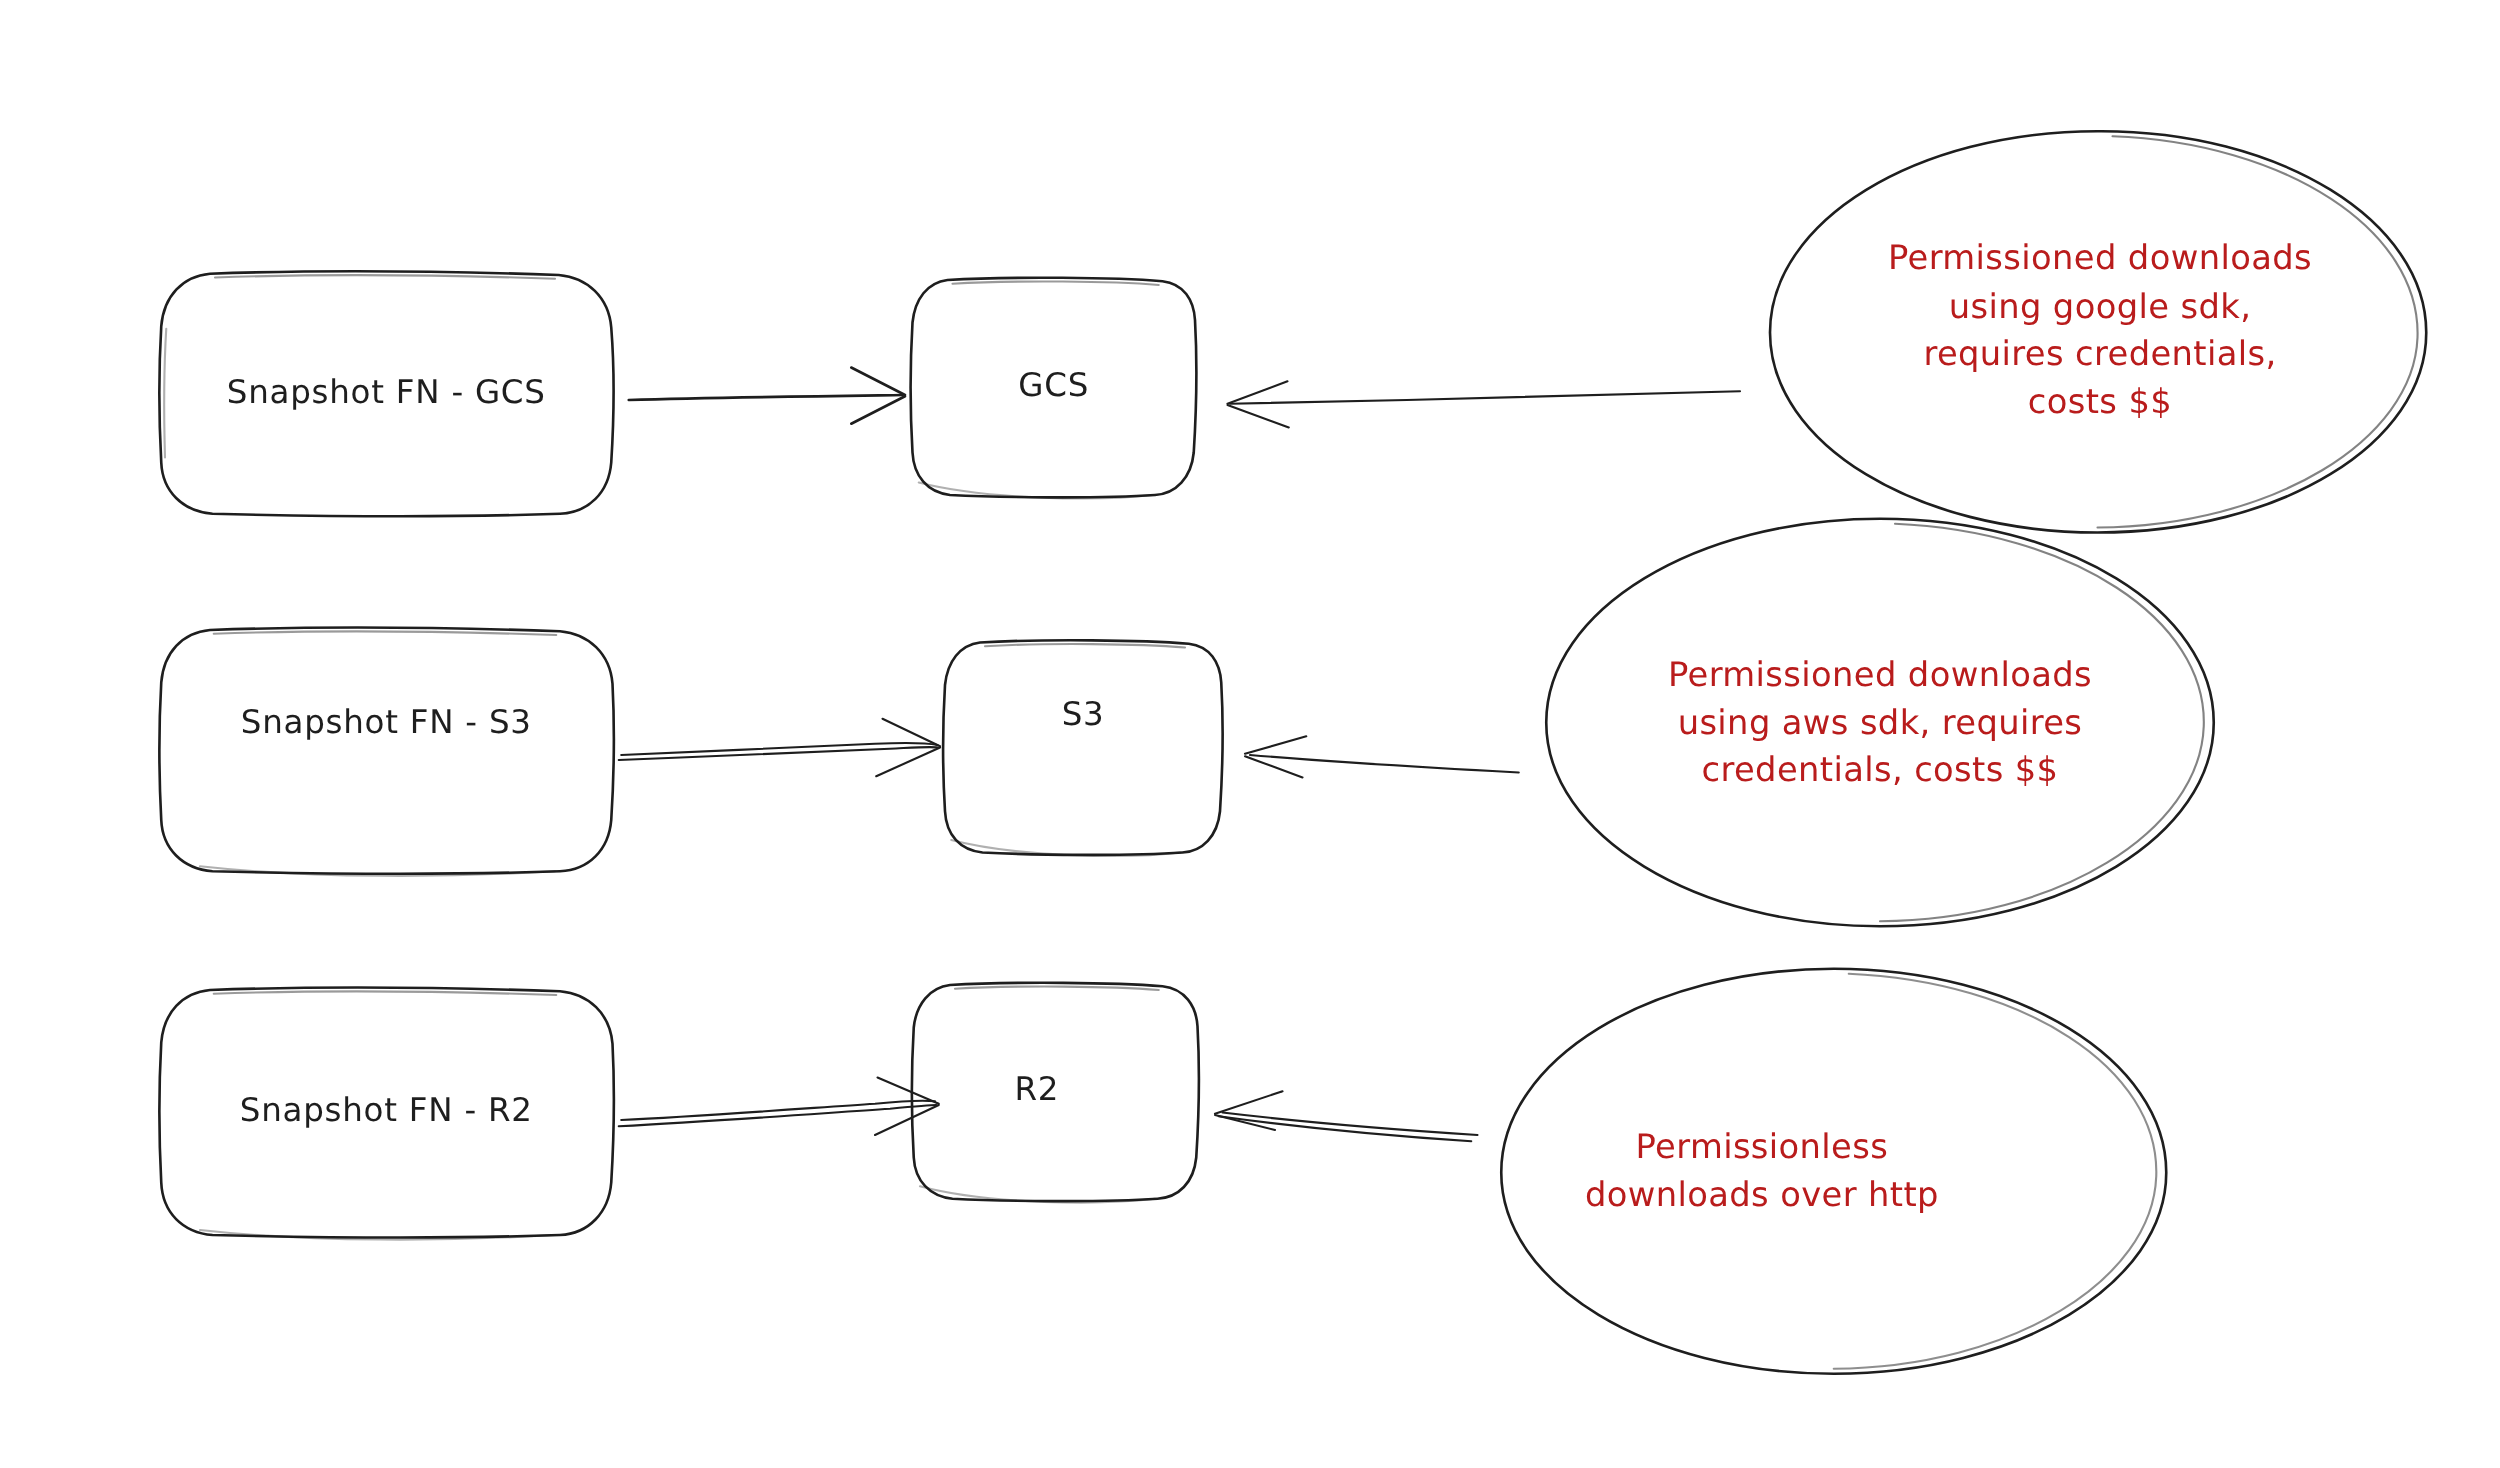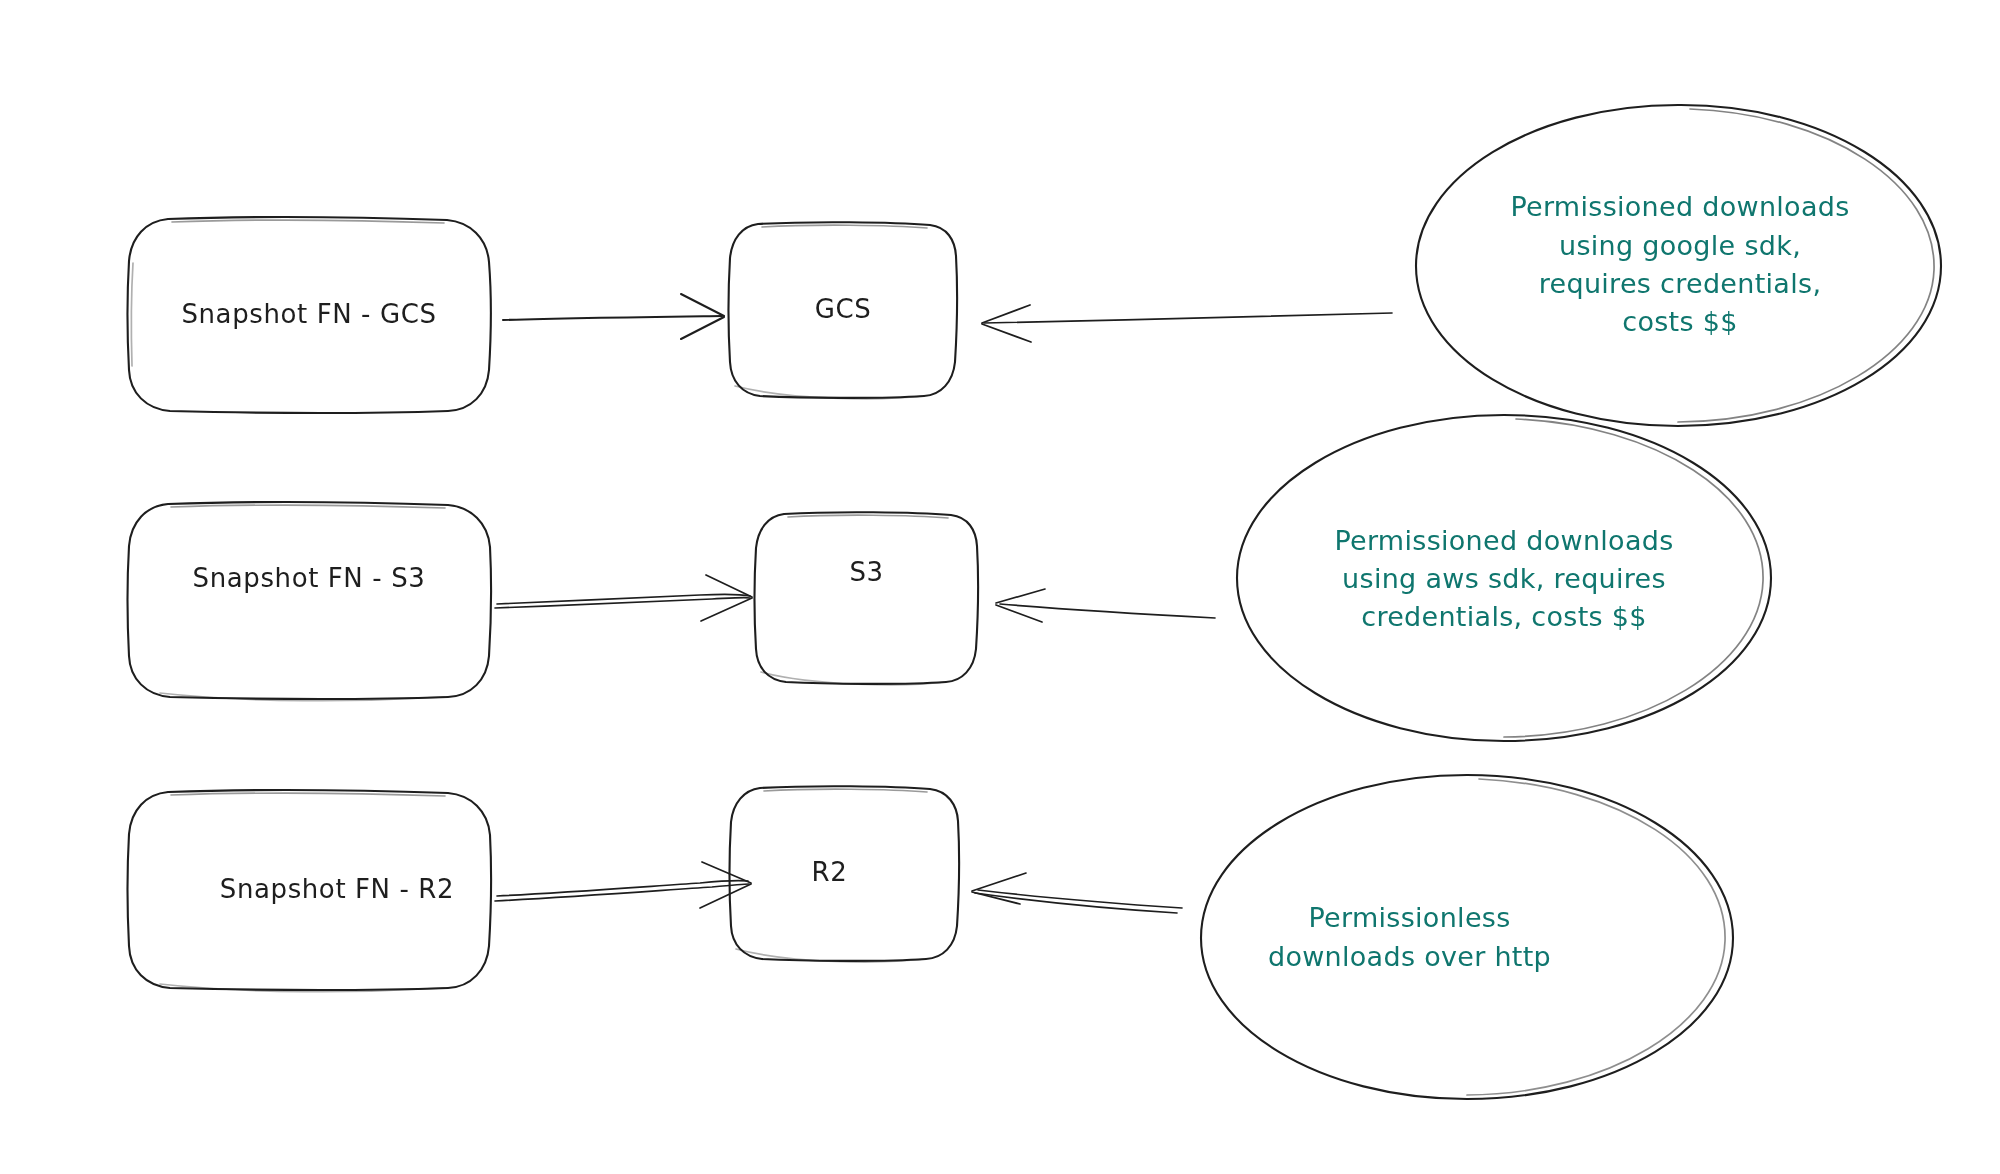--- a/index.html
+++ b/index.html
@@ -50,21 +50,21 @@
     line-height: 1.30;
     white-space: pre-line;
     pointer-events: none;
   }
   .note-label {
     position: absolute;
     display: flex;
     align-items: center;
     justify-content: center;
     text-align: center;
-    color: #0f766e;
+    color: #b91c1c;
     font-family: "DejaVu Sans", sans-serif;
     font-size: 27px;
     letter-spacing: 0.3px;
     line-height: 1.42;
     white-space: pre-line;
     pointer-events: none;
   }
   .hit {
     position: absolute;
     background: transparent;
@@ -233,21 +233,21 @@
 costs $$</div>
 
   <div class="node-label" style="left:128px; top:502px; width:362px; height:153px;">Snapshot FN - S3</div>
 
   <div class="node-label" style="left:756px; top:512px; width:221px; height:121px;">S3</div>
 
   <div class="note-label" style="left:1270px; top:445px; width:468px; height:268px;">Permissioned downloads
 using aws sdk, requires
 credentials, costs $$</div>
 
-  <div class="node-label" style="left:128px; top:790px; width:362px; height:200px;margin-left:28px;">Snapshot FN - R2</div>
+  <div class="node-label" style="left:128px; top:790px; width:362px; height:200px;">Snapshot FN - R2</div>
 
   <div class="node-label" style="left:731px; top:786px; width:197px; height:174px;">R2</div>
 
   <div class="note-label" style="left:1177px; top:805px; width:465px; height:265px;">Permissionless
 downloads over http</div>
 
   <div class="hit" style="left:128px; top:218px; width:362px; height:194px;"></div>
   <div class="hit" style="left:730px; top:222px; width:226px; height:176px;"></div>
   <div class="hit" style="left:1415px; top:104px; width:527px; height:322px;"></div>
 

